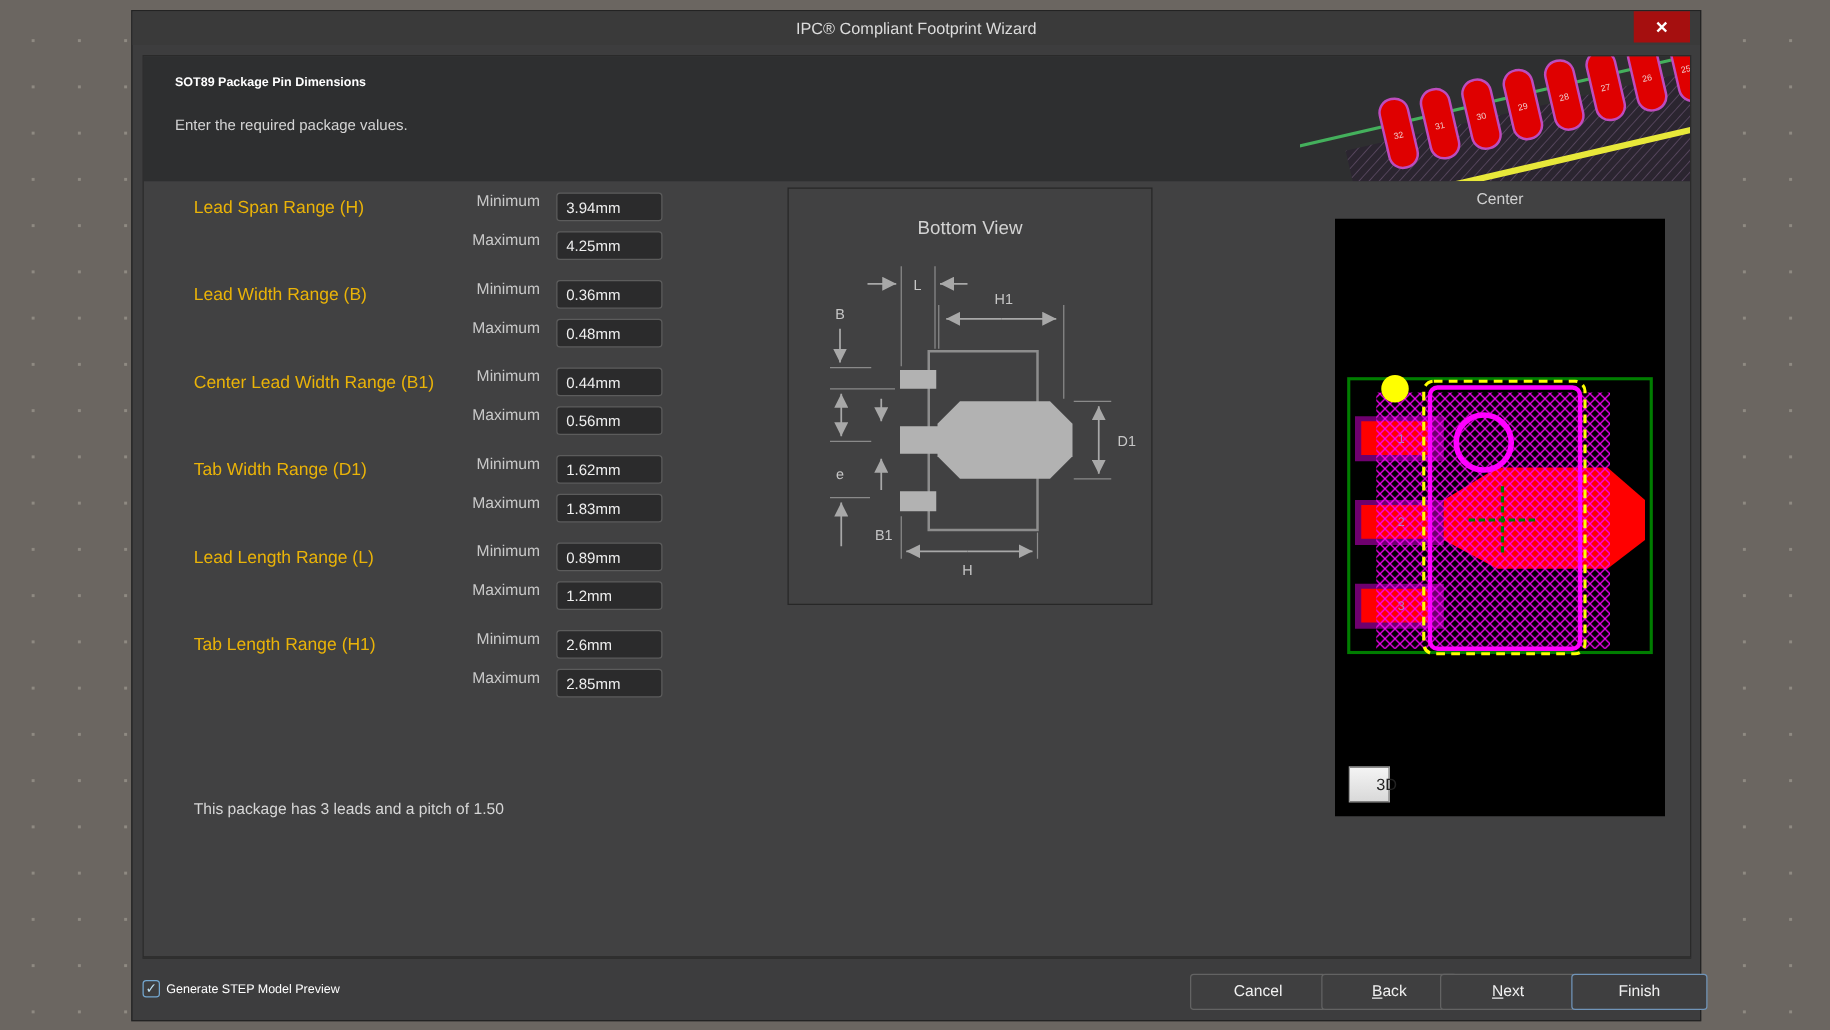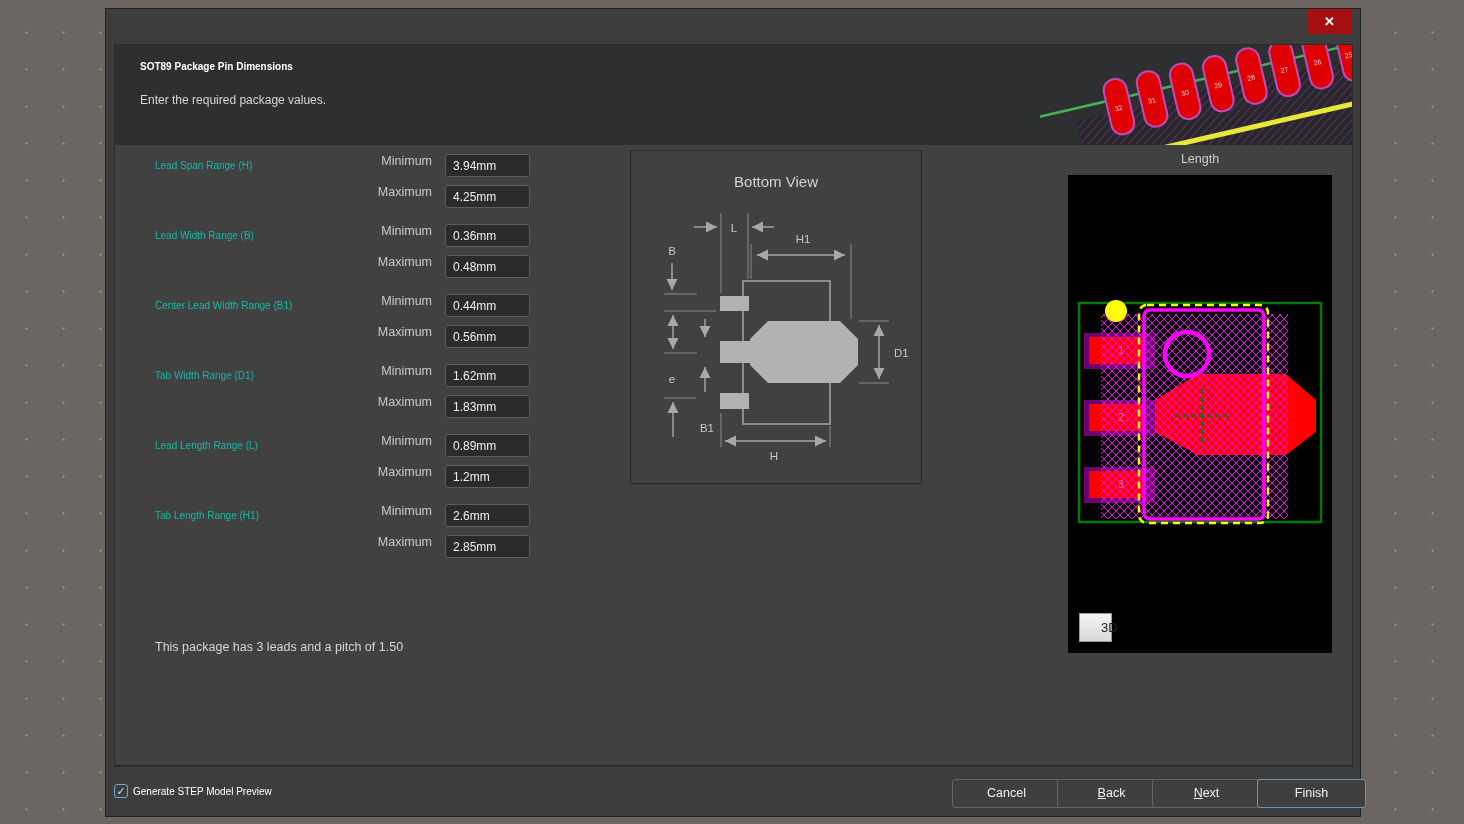--- a/index.html
+++ b/index.html
@@ -15,21 +15,21 @@
   .closebtn{position:absolute;left:1201px;top:0;width:45px;height:25px;background:#a50f0f;
     color:#fff;font-size:13px;font-weight:bold;text-align:center;line-height:25px;cursor:default;}
   .panel{position:absolute;left:8px;top:35px;width:1239px;height:722px;background:#414142;
     border:1px solid #2a2a2a;box-sizing:border-box;}
   .band{position:absolute;left:0;top:0;width:100%;height:100px;background:#2e2f30;overflow:hidden;}
   .wiz-title{position:absolute;left:25px;top:16px;font-size:10px;font-weight:bold;color:#ffffff;}
   .wiz-sub{position:absolute;left:25px;top:48px;font-size:12px;color:#d4d4d4;}
   .banner{position:absolute;right:0;top:0;width:312px;height:100px;}
   
   .grp{position:absolute;left:40px;width:480px;height:60px;}
-  .g-label{position:absolute;left:0;top:0;height:23px;line-height:23px;font-size:10px;color:#14b8a6;white-space:nowrap;}
+  .g-label{position:absolute;left:0;top:0;height:23px;line-height:23px;font-size:14px;color:#eab308;white-space:nowrap;}
   .row{position:absolute;left:220px;display:flex;align-items:flex-start;height:23px;}
   .row.r2{top:31px;} .row.r1{top:0;}
   .mm{width:57px;text-align:right;font-size:12.5px;color:#c9c9c9;}
   .fld{margin-left:13px;width:85px;height:23px;box-sizing:border-box;background:#2b2b2c;
     border:1px solid #5c5c5c;border-radius:3px;color:#efefef;font-size:12px;
     padding:0 7px;font-family:"Liberation Sans",sans-serif;outline:none;}
   .summary{position:absolute;left:40px;top:595px;font-size:12.5px;color:#d6d6d6;}
   
   .bview{position:absolute;left:515px;top:105px;width:290px;height:332px;border:1px solid #272727;box-sizing:content-box;}
   
@@ -48,20 +48,23 @@
   .btn .u{text-decoration:underline;}
   .btn.default{border-color:#7094b8;}
   text{font-family:"Liberation Sans",sans-serif;}
 </style>
 </head>
 <body>
 
 <div class="screen">
   <div class="dialog">
 
+    <div class="titlebar">
+      <span>IPC® Compliant Footprint Wizard</span>
+    </div>
     <div class="closebtn">
       <span>✕</span>
     </div>
 
     <div class="panel">
 
       <div class="band">
         <svg class="banner" viewBox="0 0 312 100" width="312" height="100">
           <defs>
             <pattern id="bh" width="6" height="6" patternUnits="userSpaceOnUse" patternTransform="rotate(55)">
@@ -224,21 +227,21 @@
             <text x="172" y="92">H1</text>
             <text x="41" y="104">B</text>
             <text x="41" y="232">e</text>
             <text x="76" y="281">B1</text>
             <text x="263" y="206" text-anchor="start">D1</text>
             <text x="143" y="309">H</text>
           </g>
         </svg>
       </div>
 
-      <div class="pv-title">Length</div>
+      <div class="pv-title">Center</div>
       <div class="pv-box">
         <svg width="264" height="478" viewBox="0 0 264 478">
           <defs>
             <pattern id="xh" width="8" height="8" patternUnits="userSpaceOnUse">
               <line x1="0" y1="0" x2="8" y2="8" stroke="#ff00ff" stroke-width="1"></line>
               <line x1="8" y1="0" x2="0" y2="8" stroke="#ff00ff" stroke-width="1"></line>
             </pattern>
           </defs>
           <g>
             <rect x="16" y="158" width="71" height="36" fill="#6f006f"></rect>

